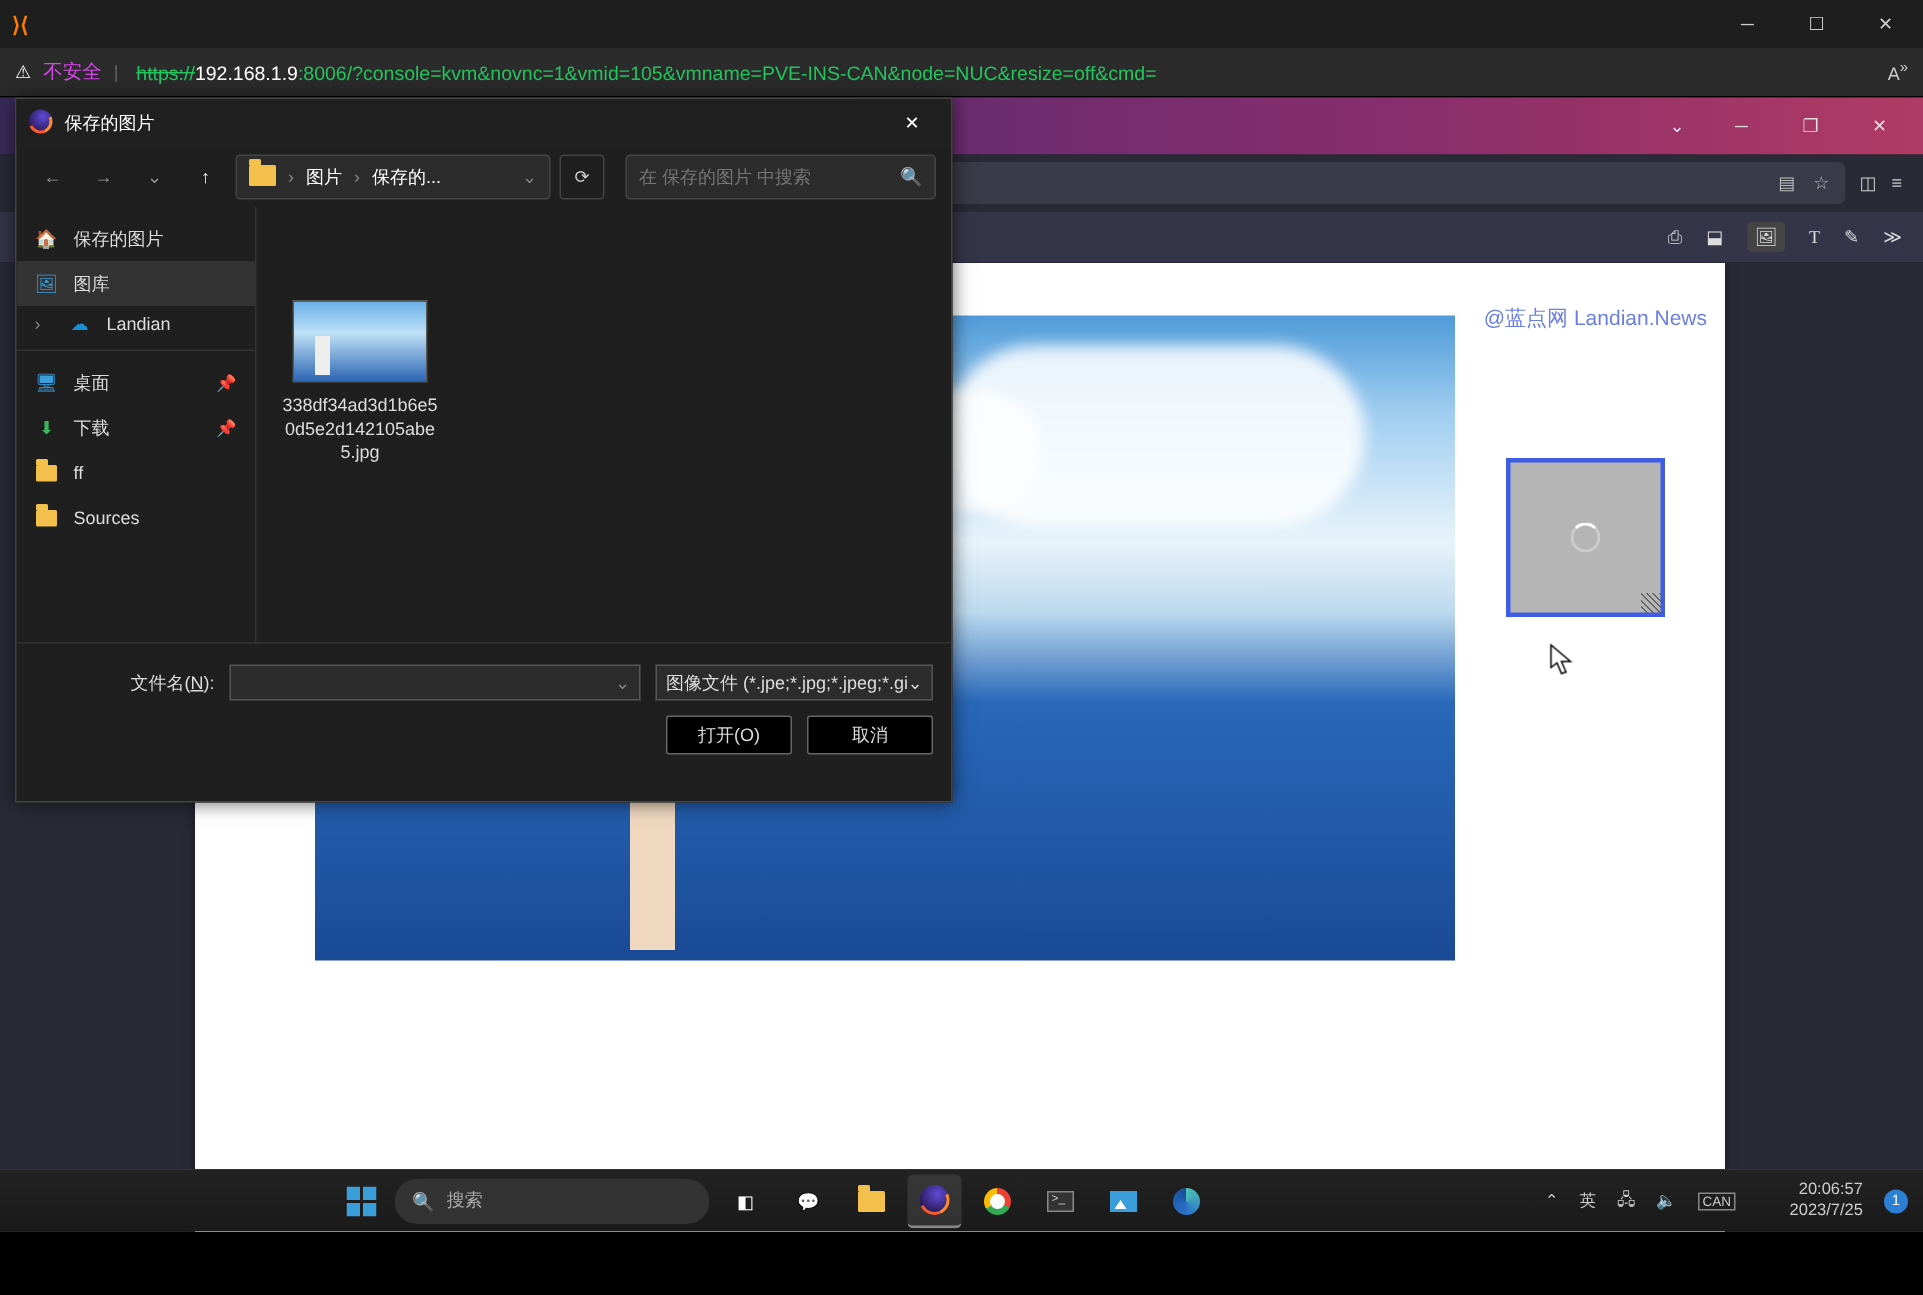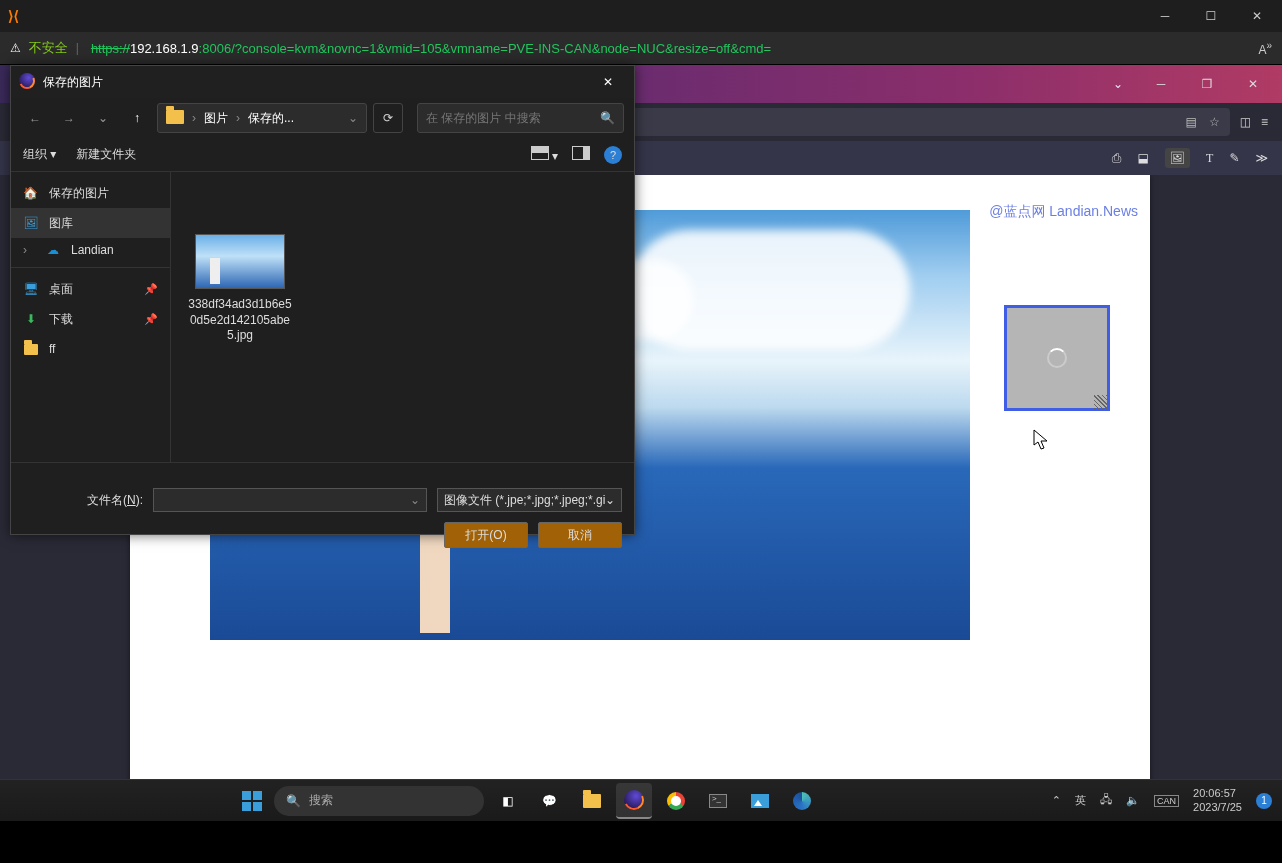--- a/index.html
+++ b/index.html
@@ -7,21 +7,21 @@
 
 
 .edge-titlebar { height: 32px; background: #1e1e1e; display: flex; align-items: center; padding: 0 2px 0 8px; }
 .edge-titlebar .logo { color: #ff7b00; font-weight: bold; margin-right: 8px; font-size: 14px; }
 .edge-titlebar .title { color: #ddd; font-size: 13px; }
 .edge-titlebar .spacer { flex: 1; }
 .winbtn { width: 46px; height: 32px; display: flex; align-items: center; justify-content: center; color: #ccc; }
 
 
 .edge-addr { height: 33px; background: #2b2b2b; display: flex; align-items: center; padding: 0 10px; border-bottom: 1px solid #000; gap: 8px; }
-.edge-addr .warn { color: #84cc16; font-size: 13px; }
+.edge-addr .warn { color: #d946ef; font-size: 13px; }
 .edge-addr .url { color: #ccc; font-size: 13px; margin-left: 4px; }
 .edge-addr .url .muted { color: #22c55e; }
 .edge-addr .url .strike { text-decoration: line-through; }
 
 
 .vnc { position: absolute; left: 0; top: 65px; right: 0; bottom: 42px; background: #1a1a1a; }
 
 
 .ffwin { position: absolute; left: 0; top: 0; right: 0; bottom: 0; background: #1c1b25; }
 .ff-title { height: 38px; background: linear-gradient(90deg,#3a2a5a,#4a2d6e,#6b2c6f,#8b2e6b,#b03b64); display: flex; align-items: center; padding-right: 6px; }
@@ -88,43 +88,43 @@
 .place .pin{margin-left:auto;color:#888;font-size:11px;}
 .pi{width:16px;height:16px;display:inline-flex;align-items:center;justify-content:center;}
 .pi.home{color:#e6e6e6;} .pi.pic{color:#3a9edb;} .pi.od{color:#1890d6;} .pi.desk{color:#3a9edb;} .pi.dl{color:#3bb85e;} .pi.fld{color:#f4c04c;}
 
 .files{flex:1;padding:14px;display:flex;align-content:flex-start;flex-wrap:wrap;gap:20px;overflow:auto;}
 .thumb{width:110px;text-align:center;color:#ddd;font-size:12px;margin-top:48px;}
 .thumb .img{width:90px;height:55px;margin:0 auto 8px;background:linear-gradient(180deg,#6bb0e8,#bfe1f7 40%,#2d66b3);position:relative;border:1px solid #555;}
 .thumb .img::after{content:"";position:absolute;left:14px;bottom:4px;width:10px;height:26px;background:#eee;}
 .thumb .name{word-break:break-all;line-height:1.3;}
 
-.dlg-foot{padding:25px 12px;display:flex;flex-direction:column;gap:10px;border-top:1px solid #333;}
+.dlg-foot{padding:14px 12px;display:flex;flex-direction:column;gap:10px;border-top:1px solid #333;}
 .fn-row{display:flex;align-items:center;gap:10px;}
 .fn-row label{width:120px;text-align:right;color:#ddd;}
 .fn-row label u{text-decoration:underline;}
 .fn-input{flex:1;height:24px;background:#2c2c2c;border:1px solid #555;display:flex;align-items:center;padding:0 6px;}
 .fn-input .chev{margin-left:auto;color:#888;}
 .ft-select{width:185px;height:24px;background:#2c2c2c;border:1px solid #555;display:flex;align-items:center;padding:0 6px;color:#ddd;font-size:12px;overflow:hidden;white-space:nowrap;}
 .ft-select .chev{margin-left:auto;}
 .btn-row{display:flex;justify-content:flex-end;gap:10px;}
-.dlgbtn{width:84px;height:26px;background:#a16207;border:1px solid #666;color:#ddd;display:flex;align-items:center;justify-content:center;font-size:12px;border-radius:2px;}
+.dlgbtn{width:84px;height:26px;background:#000000;border:1px solid #666;color:#ddd;display:flex;align-items:center;justify-content:center;font-size:12px;border-radius:2px;}
 
 
 .vnc-tab{position:absolute;left:0;top:340px;width:14px;height:70px;background:#1a1a1a;border:1px solid #444;border-left:0;border-radius:0 4px 4px 0;display:flex;align-items:center;justify-content:center;color:#888;}
 
 
 .taskbar{position:absolute;left:0;right:0;bottom:0;height:42px;background:linear-gradient(180deg,#222,#1a1a1a);display:flex;align-items:center;padding:0 10px;gap:6px;border-top:1px solid #333;}
 .taskbar .center{display:flex;align-items:center;gap:6px;margin:0 auto;}
 .tb-start{width:32px;height:32px;display:flex;align-items:center;justify-content:center;}
 .tb-search{width:210px;height:30px;background:#333;border-radius:16px;display:flex;align-items:center;padding:0 12px;gap:8px;color:#aaa;}
 .tb-icon{width:36px;height:36px;display:flex;align-items:center;justify-content:center;border-radius:4px;}
 .tb-icon.active{background:rgba(255,255,255,.1);border-bottom:2px solid #888;}
 .taskbar .tray{display:flex;align-items:center;gap:14px;color:#ccc;font-size:11px;}
-.tray .clock{line-height:1.2;}
+.tray .clock{text-align:right;line-height:1.2;margin-left:22px;}
 .badge{width:16px;height:16px;border-radius:50%;background:#2b7fd5;color:#fff;font-size:10px;display:flex;align-items:center;justify-content:center;}
 .folder-ico{width:18px;height:14px;background:#f4c04c;border-radius:1px;position:relative;}
 .folder-ico::before{content:"";position:absolute;left:0;top:-4px;width:8px;height:4px;background:#f4c04c;border-radius:1px 1px 0 0;}
 .edge-ico{width:18px;height:18px;border-radius:50%;background:conic-gradient(#4cc2b7,#2a73c7,#1a4f9c);}
 .ff-ico{width:20px;height:20px;border-radius:50%;background:radial-gradient(circle at 60% 30%,#5f4bd6,#2a1a5c 70%);position:relative;overflow:hidden;}
 .ff-ico::after{content:"";position:absolute;inset:-2px;border-radius:50%;border:4px solid transparent;border-right-color:#ff8a2a;border-bottom-color:#ff5a2a;transform:rotate(20deg);}
 .chrome-ico{width:18px;height:18px;border-radius:50%;background:conic-gradient(#ea4335 0 33%,#34a853 33% 66%,#fbbc05 66% 100%);position:relative;}
 .chrome-ico::after{content:"";position:absolute;inset:4px;border-radius:50%;background:#fff;}
 .term-ico{width:18px;height:14px;background:#333;border:1px solid #888;position:relative;}
 .term-ico::after{content:">_";position:absolute;left:2px;top:-1px;font-size:8px;color:#ccc;}
@@ -235,29 +235,20 @@
         <span class="sep">›</span>
         <span>保存的...</span>
         <span class="chev">⌄</span>
       </div>
       <div class="refresh">⟳</div>
       <div class="search">
         <input placeholder="在 保存的图片 中搜索" style="">
         <span>🔍</span>
       </div>
     </div>
-    <div class="dlg-tools">
-      <span><span>组织</span> ▾</span>
-      <span>新建文件夹</span>
-      <div class="right">
-        <span><span class="viewbtn" style="background:linear-gradient(#ccc 50%,transparent 50%);"></span> ▾</span>
-        <span><span class="viewbtn" style="background:linear-gradient(90deg,transparent 60%,#ccc 60%);"></span></span>
-        <span class="helpbtn">?</span>
-      </div>
-    </div>
     <div class="dlg-body">
       <div class="places">
         <div class="place">
             <span class="pi home">🏠</span>
             <span>保存的图片</span>
           </div>
         <div class="place selected">
             <span class="pi pic">🖼</span>
             <span>图库</span>
           </div>
@@ -274,20 +265,26 @@
         <div class="place">
             <span class="pi dl">⬇</span>
             <span>下载</span>
             <span class="pin">📌</span>
           </div>
         <div class="place">
             <span class="pi fld">
               <span class="folder-ico" style="display:inline-block;width:14px;height:11px;"></span>
             </span>
             <span>ff</span>
+          </div>
+        <div class="place">
+            <span class="pi fld">
+              <span class="folder-ico" style="display:inline-block;width:14px;height:11px;"></span>
+            </span>
+            <span>Sources</span>
           </div>
       </div>
       <div class="files">
         <div class="thumb">
           <div class="img"></div>
           <div class="name">338df34ad3d1b6e50d5e2d142105abe5.jpg</div>
         </div>
       </div>
     </div>
     <div class="dlg-foot">

